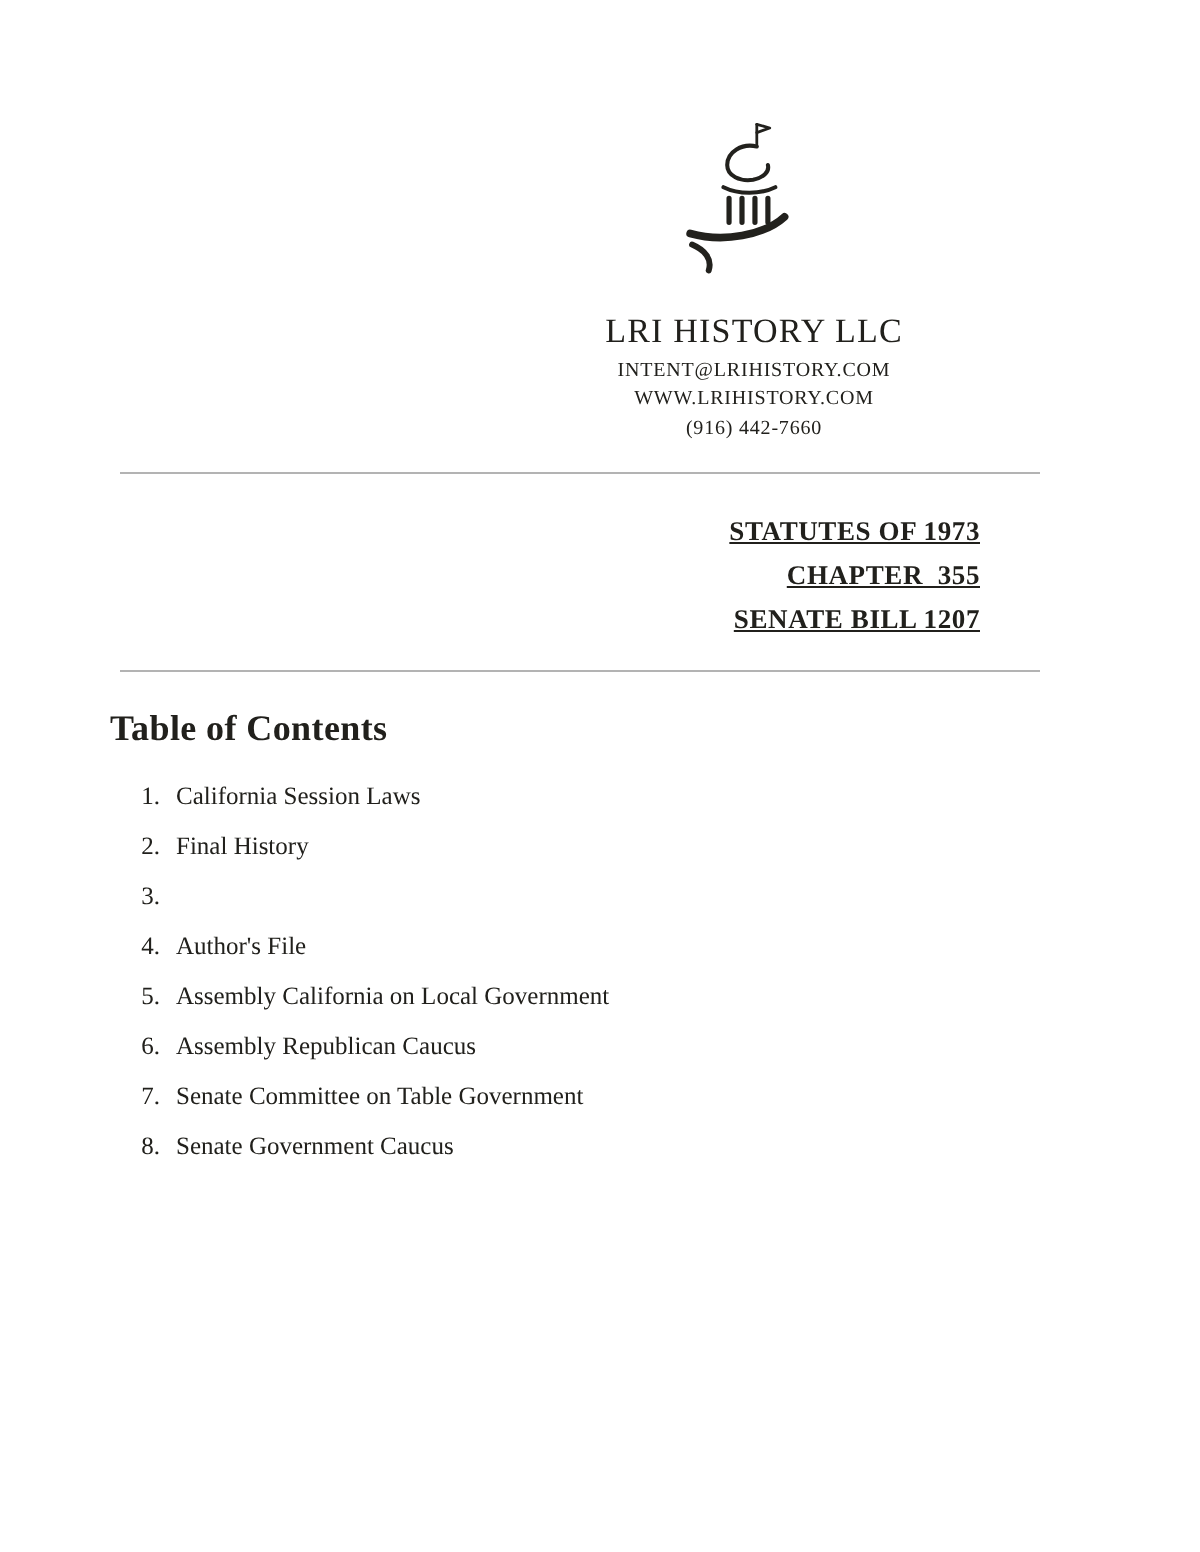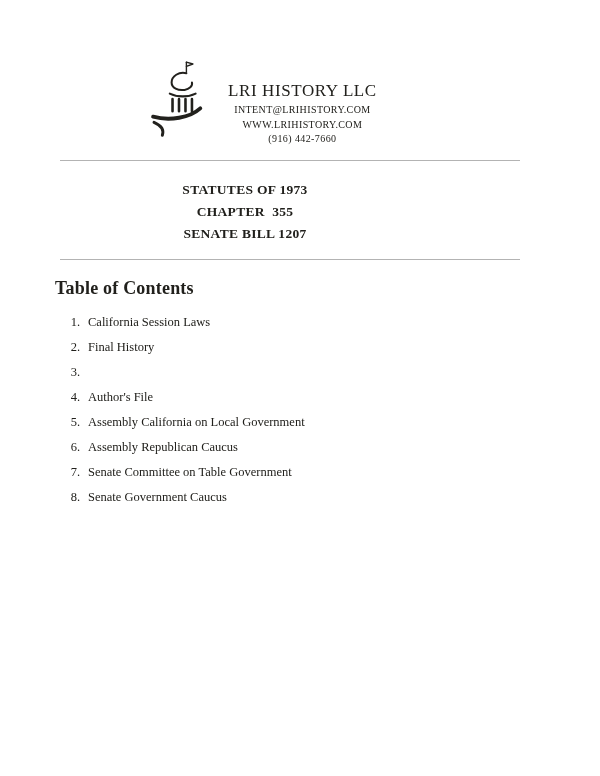--- a/index.html
+++ b/index.html
@@ -14,22 +14,23 @@
     position: relative;
     width: 600px;
     height: 776px;
     background: #ffffff;
     overflow: hidden;
   }
 
   
   .masthead {
     display: flex;
-    align-items: flex-end;
+    align-items: center;
     padding: 58px 0 0 142px;
+    flex-direction: column;
   }
   .logo { width: 74px; height: 86px; flex: 0 0 auto; }
   .logo svg { width: 100%; height: 100%; display: block; }
   .masthead-text {
     margin-left: 12px;
     padding-top: 12px;
     text-align: center;
   }
   .company {
     font-size: 17px;
@@ -47,22 +48,23 @@
     border: 0;
     border-top: 1px solid #b3b3b3;
     height: 0;
     margin: 0 80px 0 60px;
   }
   .rule-top { margin-top: 16px; }
   .rule-bottom { margin-top: 14px; }
 
   
   .reference {
-    text-align: center;
+    text-align: right;
     padding: 18px 110px 0 0;
+    text-decoration: underline;
   }
   .ref-line {
     font-weight: bold;
     font-size: 13.5px;
     line-height: 22px;
     letter-spacing: 0.3px;
     white-space: pre;
   }
 
   

